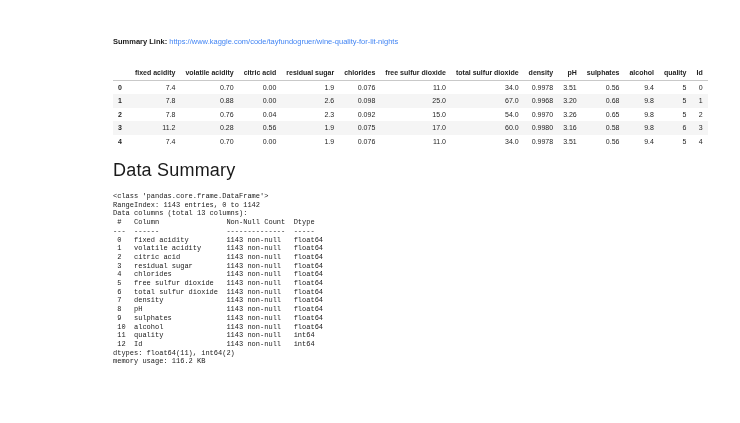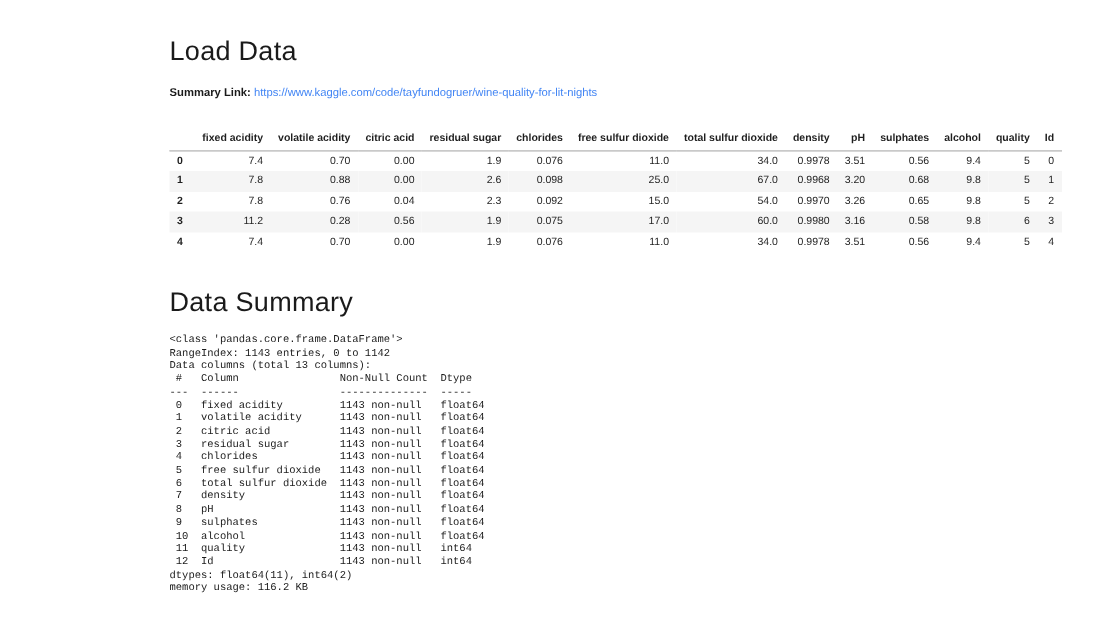--- a/index.html
+++ b/index.html
@@ -60,37 +60,36 @@
   }
   .dataframe tbody th {
     font-weight: 700;
     text-align: left;
     padding-right: 8px;
   }
   .dataframe tbody tr:nth-child(even) {
     background: var(--row-stripe, #f5f5f5);
   }
   .summary-title {
-    margin-top: 23px;
+    margin-top: 12px;
   }
   pre.info-output {
     margin: 12px 0 0 0;
     font-family: "Liberation Mono", monospace;
     font-size: 7px;
     line-height: 8.7px;
     color: #1a1a1a;
   }
 </style>
 </head>
 <body>
 
 <div class="content">
 
   <section>
-    <h1 class="section-title">Load Data</h1>
 
     <p class="dataset-line">
       <span class="dataset-label">Summary Link:</span>
       <a class="dataset-link" href="#">https://www.kaggle.com/code/tayfundogruer/wine-quality-for-lit-nights</a>
     </p>
 
     <table class="dataframe">
       <thead>
           <tr>
             <th></th>

